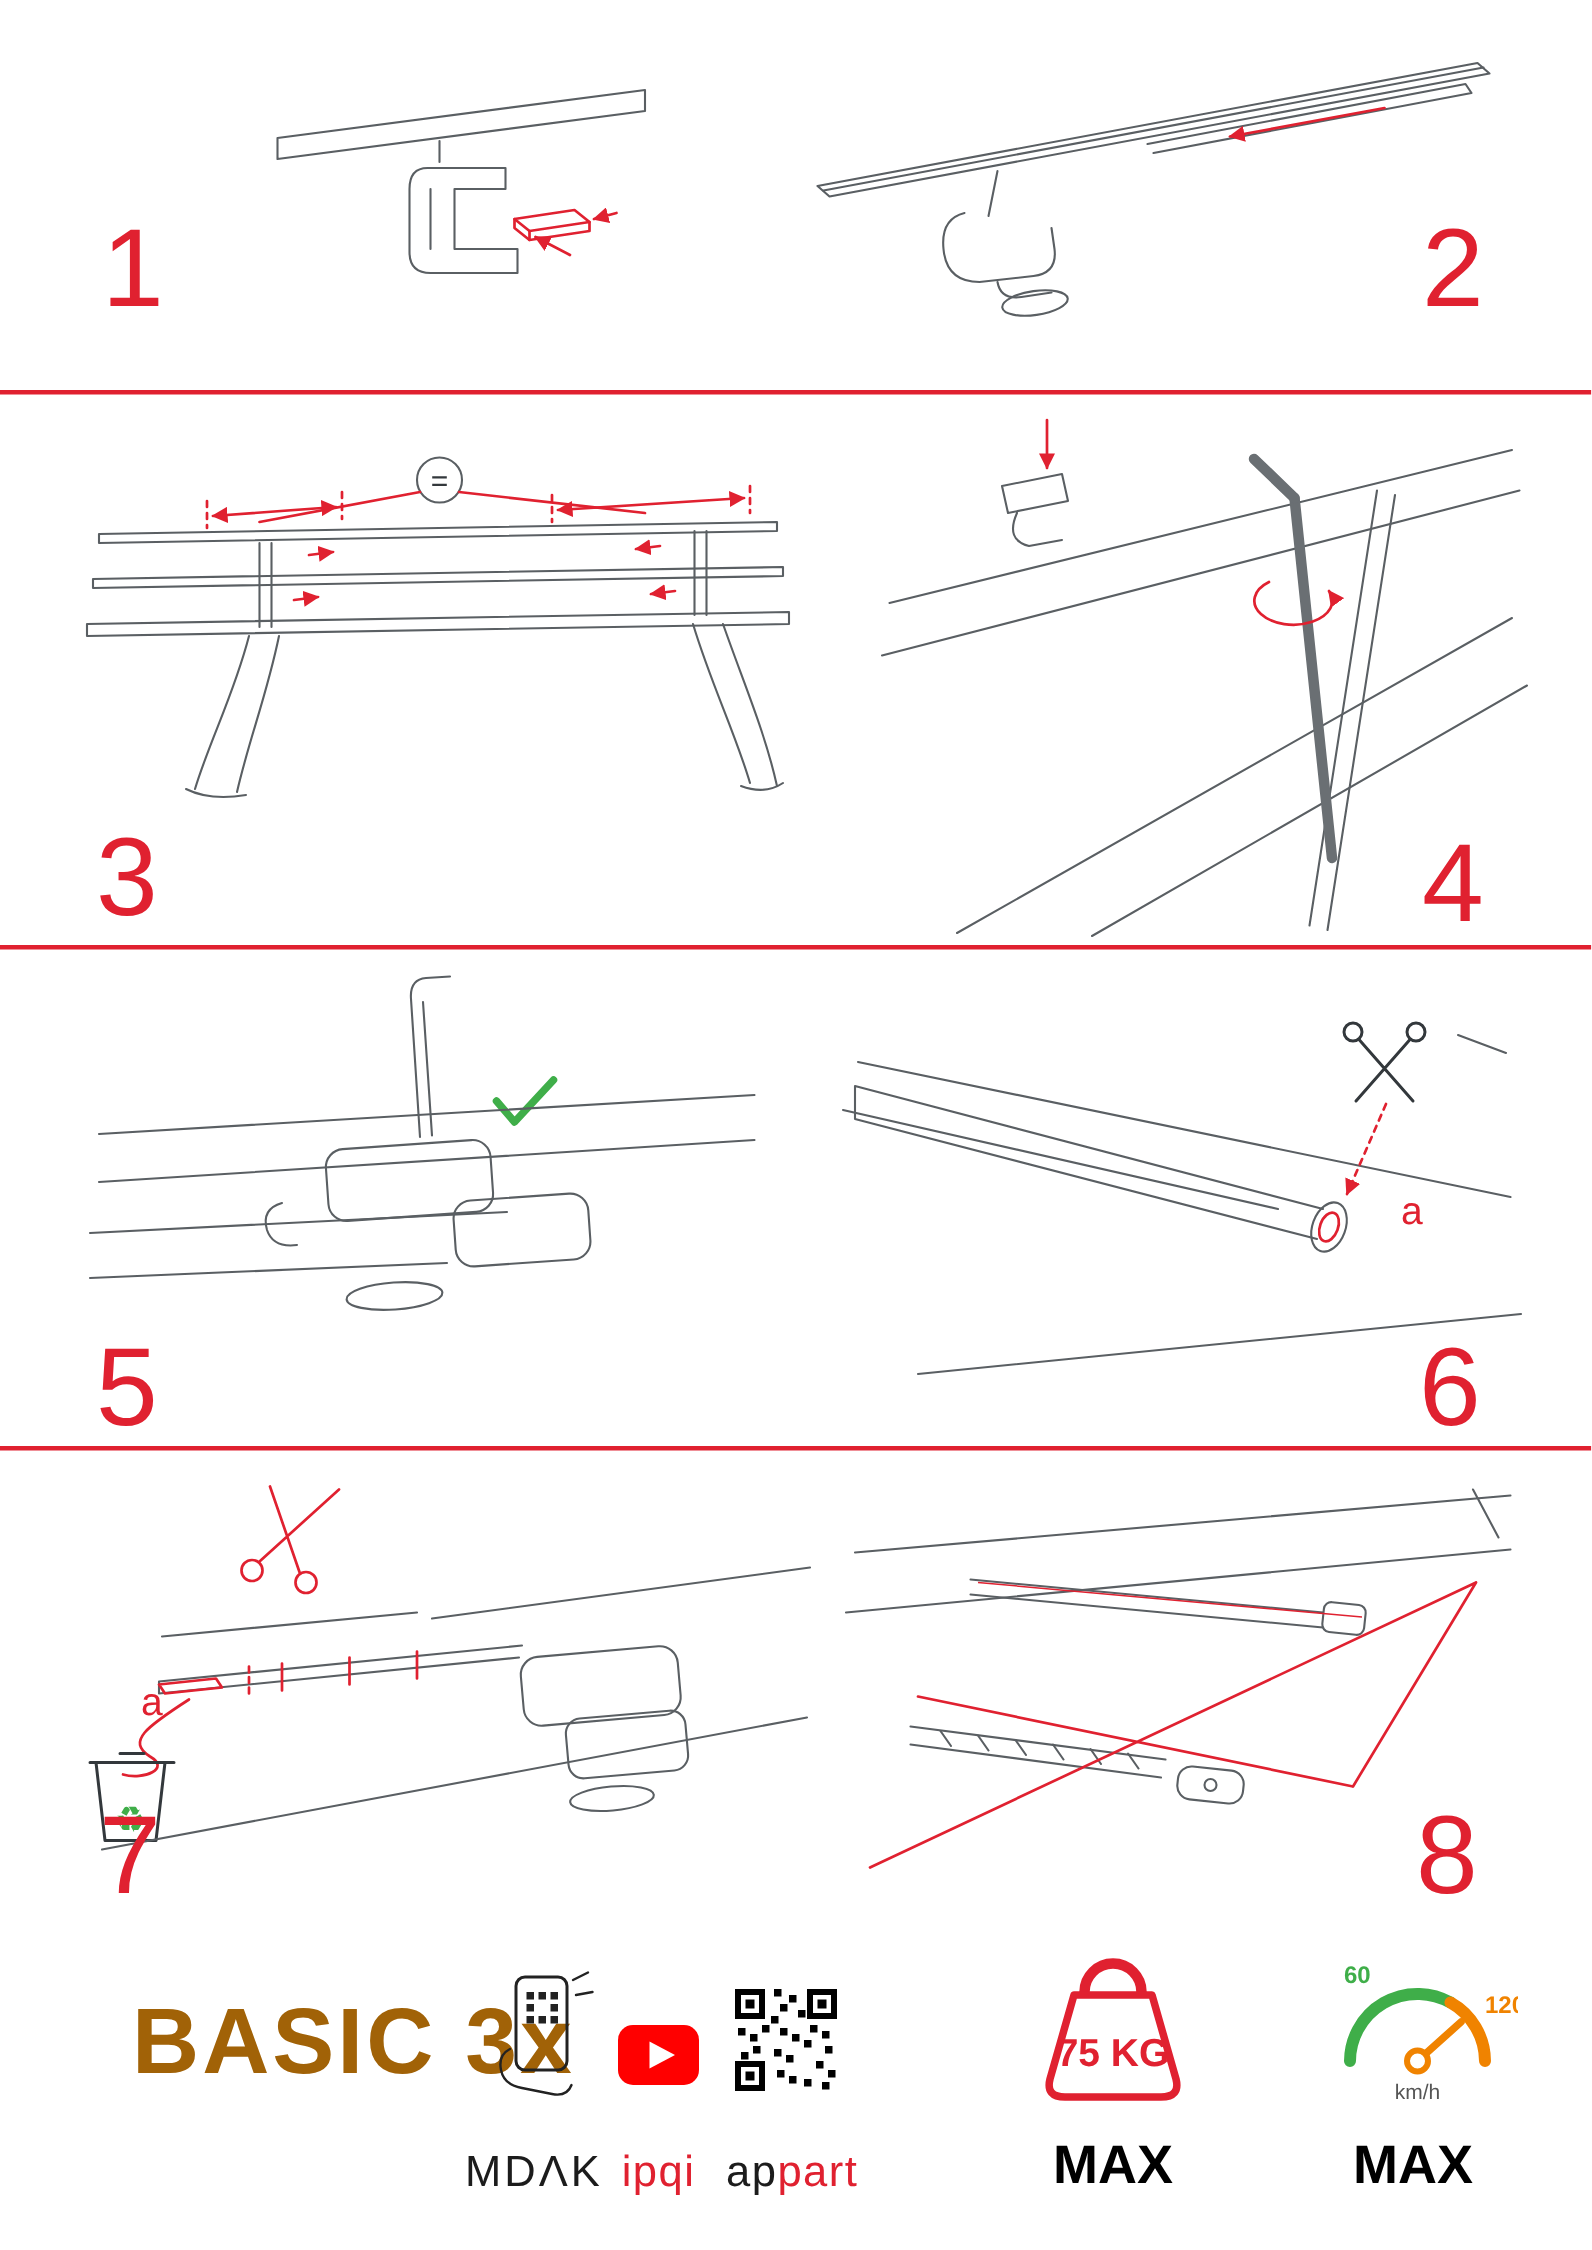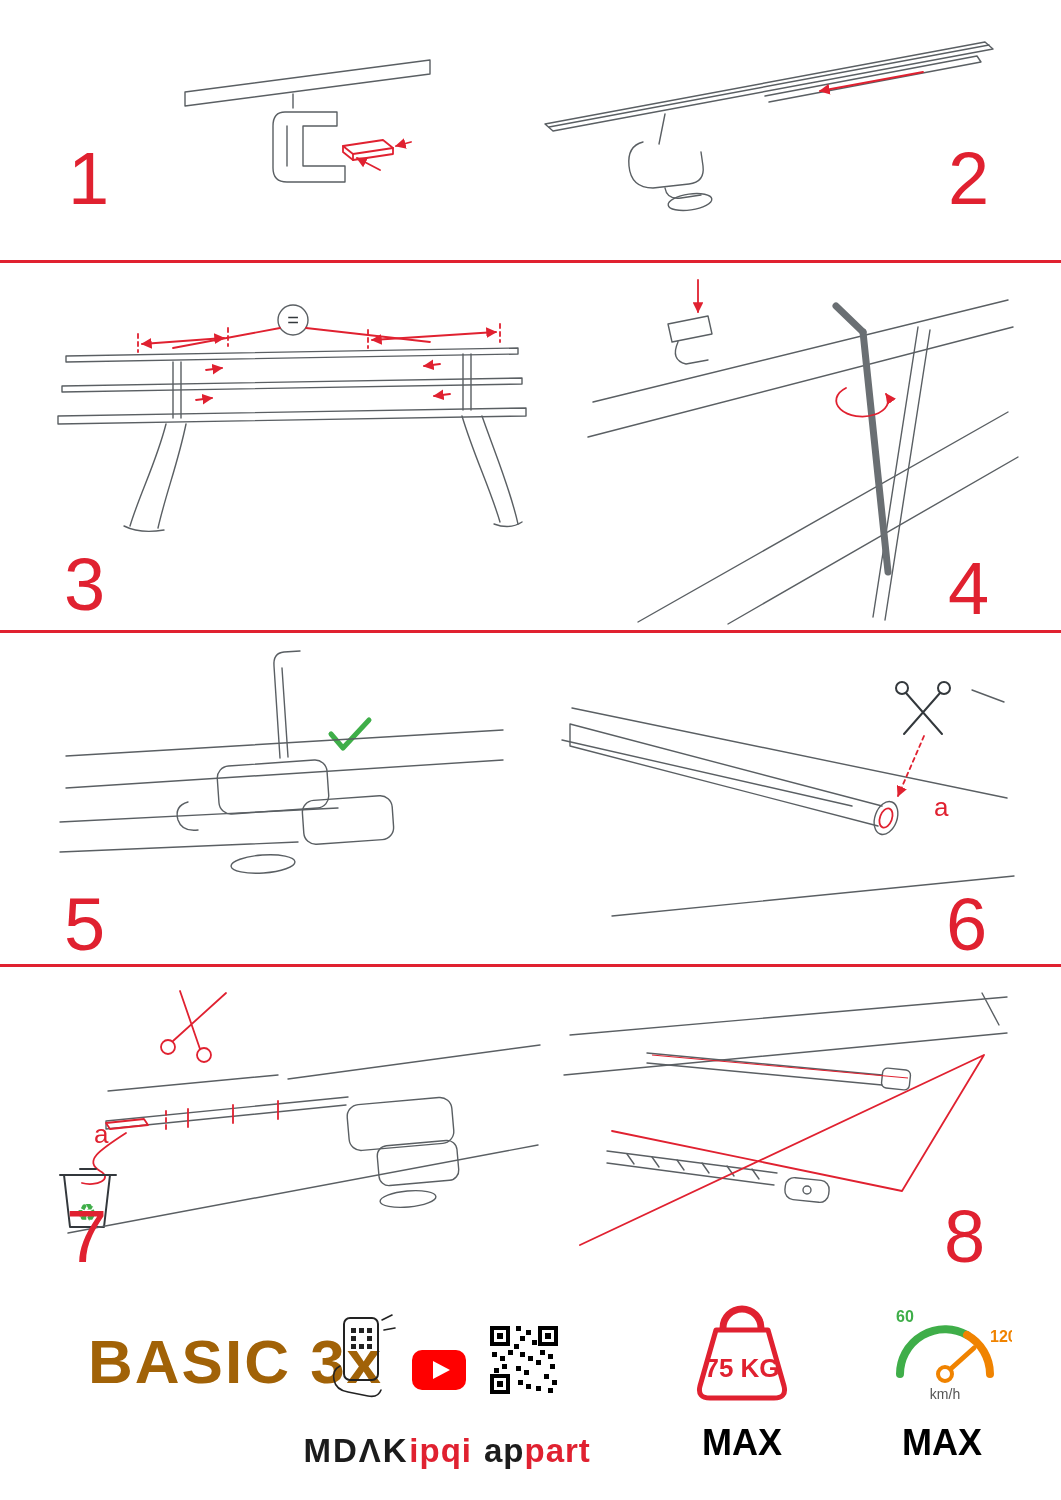--- a/index.html
+++ b/index.html
@@ -11,21 +11,21 @@
   svg{display:block;}
   svg text{font-family:"Liberation Sans",sans-serif;}
   .sketch{stroke:#5a5f63;stroke-width:1.4;fill:none;stroke-linecap:round;stroke-linejoin:round;}
   .sk2{stroke:#33383c;stroke-width:2;fill:none;stroke-linecap:round;stroke-linejoin:round;}
   .red{stroke:#e02130;fill:none;stroke-width:1.8;stroke-linecap:round;stroke-linejoin:round;}
   .redtxt{fill:#e02130;}
   .brand-title{position:absolute;left:64px;top:1326px;font-size:62px;font-weight:700;
                color:#a16207;letter-spacing:2px;margin-left:24px;}
   .brand-sub{position:absolute;left:64px;top:1422px;font-size:30px;font-weight:700;color:#111;}
   .brand-sub .r{color:#e02130;}
-  .partner{position:absolute;font-weight:700;color:#1c1c1c;font-size:33px;letter-spacing:2px;}
+  .partner{position:absolute;font-weight:400;color:#1c1c1c;font-size:29px;letter-spacing:2px;}
   .max-label{position:absolute;width:140px;text-align:center;font-size:36px;font-weight:700;color:#000000;}
 </style>
 </head>
 <body>
 
 <div class="page">
 
   <svg width="0" height="0" class="abs" aria-hidden="true">
     <defs>
       <marker id="arR" viewBox="0 0 10 10" refX="9" refY="5" markerWidth="6" markerHeight="6" orient="auto-start-reverse">
@@ -195,21 +195,21 @@
     </g>
     <path d="M64 8 l10 -5 M66 18 l11 -2" stroke="#222" stroke-width="1.6" fill="none" stroke-linecap="round"></path>
     <path d="M22 54 q-8 4 -6 14 q2 10 14 12 l20 4 q10 2 13 -6" stroke="#222" stroke-width="1.6" fill="none" stroke-linecap="round"></path>
   </svg>
   <div class="partner" style="left:296px;top:1432px;width:120px;text-align:center">MDΛK</div>
 
   <svg class="abs" style="left:412px;top:1350px" width="54" height="40" viewBox="0 0 54 40">
     <rect x="0" y="0" width="54" height="40" rx="10" fill="#ff0000"></rect>
     <polygon points="21,11 21,29 38,20" fill="#ffffff"></polygon>
   </svg>
-  <div class="partner" style="left:406px;top:1432px;width:66px;text-align:right;color:#e02130;letter-spacing:1px">ipqi</div>
+  <div class="partner" style="left:406px;top:1432px;width:66px;text-align:center;color:#e02130;letter-spacing:1px">ipqi</div>
 
   <svg class="abs" style="left:490px;top:1326px" width="68" height="68" viewBox="0 0 68 68">
     <g fill="#000">
       <rect x="0" y="0" width="20" height="20"></rect>
         <rect x="48" y="0" width="20" height="20"></rect>
         <rect x="0" y="48" width="20" height="20"></rect>
     </g>
     <g fill="#fff">
       <rect x="4" y="4" width="12" height="12"></rect>
         <rect x="52" y="4" width="12" height="12"></rect>

